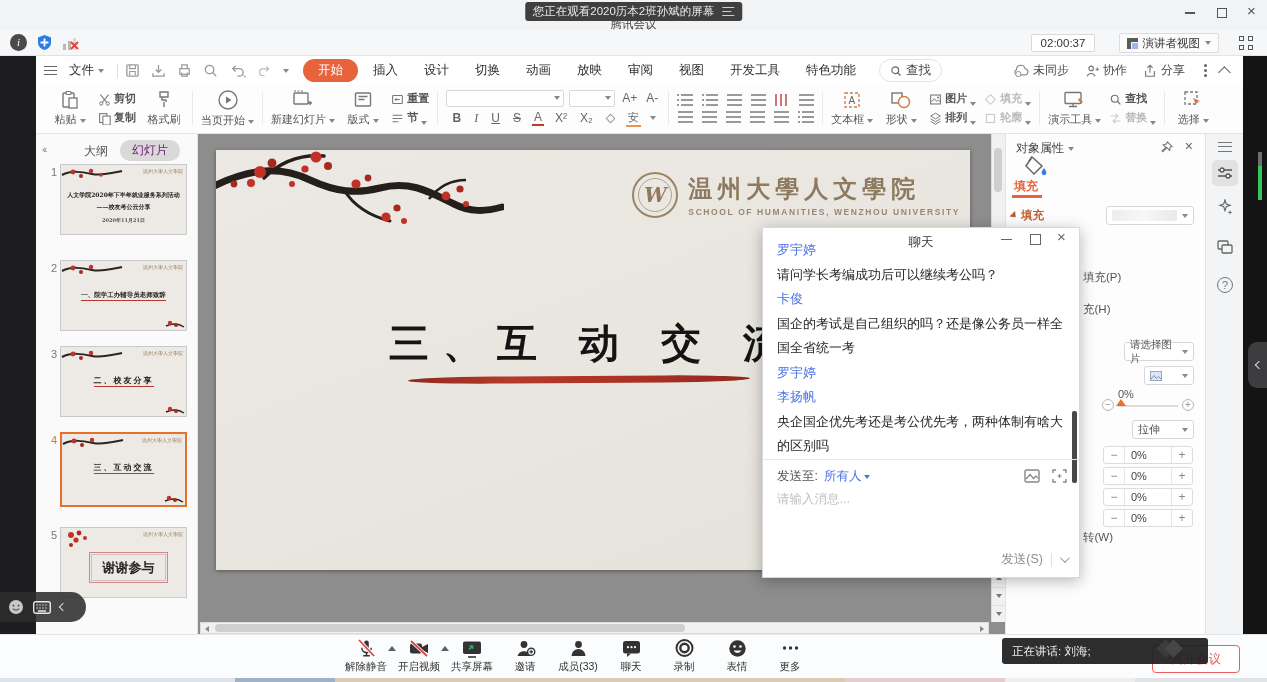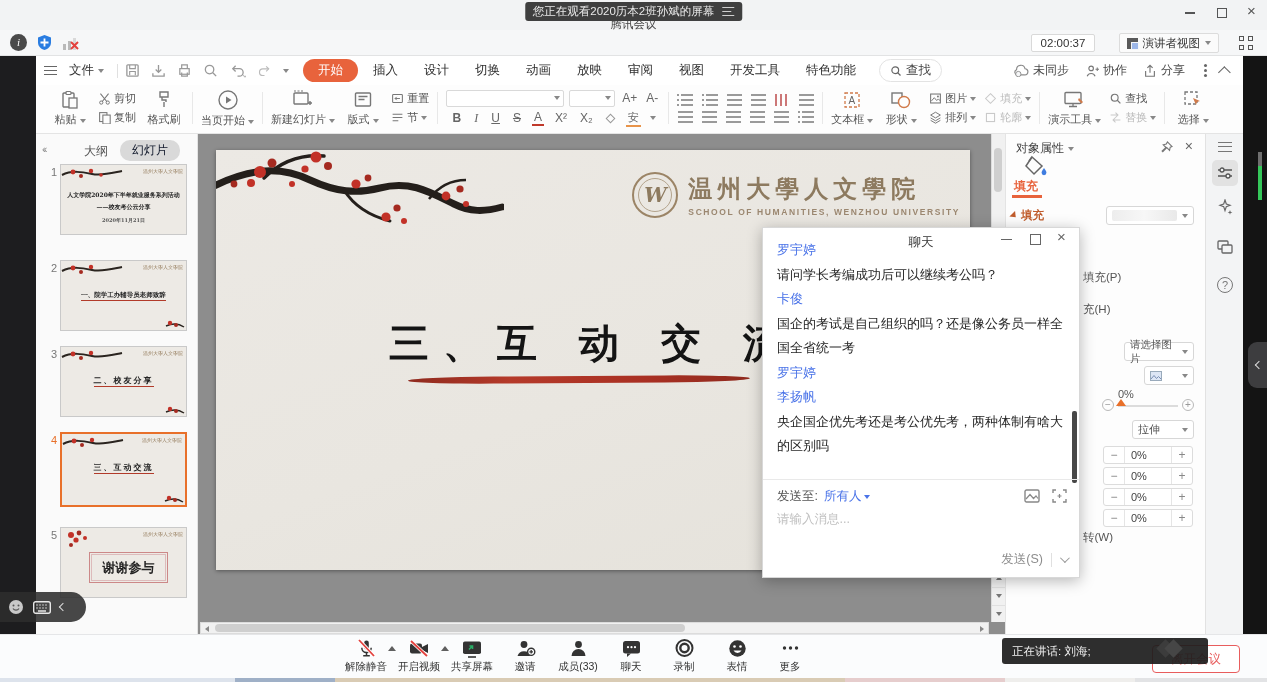--- a/index.html
+++ b/index.html
@@ -49,21 +49,21 @@
   .mb-dots { position:absolute; right:36px; width:3px; height:3px; background:#666; border-radius:50%; box-shadow:0 -5px 0 #666, 0 5px 0 #666; top:13px; }
   .mb-collapse { position:absolute; right:12px; top:10px; width:9px; height:9px; border-left:1.6px solid #666; border-top:1.6px solid #666; transform:rotate(45deg) translateY(3px); }
 
   
   .ribbon { position:absolute; left:36px; top:85px; width:1207px; height:49px; background:#fdfdfd; border-bottom:1px solid #e4e4e4; display:flex; align-items:stretch; padding:3px 4px 5px 6px; z-index:10; color:#555; }
   .rgroup { display:flex; align-items:center; gap:8px; padding:0 8px; }
   .rsep { width:1px; background:#e8e8e8; margin:4px 0; }
   .rbig { display:flex; flex-direction:column; align-items:center; justify-content:center; gap:2px; font-size:11px; color:#555; min-width:40px; }
   .rbig svg { display:block; }
   .rsm-col { display:flex; flex-direction:column; justify-content:center; gap:4px; font-size:11px; }
-  .rsm { display:flex; align-items:center; gap:3px; color:#555; }
+  .rsm { display:flex; align-items:flex-end; gap:3px; color:#555;font-weight:bold; }
   .rsm.dis, .rbig.dis { color:#bbb; }
   .rsm.dis svg *, .rbig.dis svg * { stroke:#c9c9c9 !important; }
   .fontgrp { display:flex; flex-direction:column; gap:3px; justify-content:center; }
   .fg-row { display:flex; align-items:center; gap:5px; }
   .sel-box { height:17px; background:#fff; border:1px solid #d9d9d9; border-radius:2px; display:flex; align-items:center; justify-content:flex-end; padding:0 3px; }
   .fmt-btn { font-size:12px; color:#666; padding:0 2px; }
   .u-red { border-bottom:2px solid #c0392b; }
   .u-orange { border-bottom:2px solid #e8944a; }
   .diamond { width:7px; height:7px; border:1.4px solid #999; transform:rotate(45deg); display:inline-block; margin:0 3px; }
   .mini-lines { width:15px; height:12px; background:repeating-linear-gradient(#9a9a9a 0 1.5px, transparent 1.5px 5px); }
@@ -78,21 +78,21 @@
   .rb-gray { position:absolute; left:15px; top:96px; width:4px; height:14px; background:#6f6f6f; }
   .rb-green { position:absolute; left:15px; top:110px; width:4px; height:34px; background:#35c75a; }
   .collapse-tab { position:absolute; left:5px; top:286px; width:19px; height:46px; background:#3d3d3f; border-radius:9px 0 0 9px; display:flex; align-items:center; justify-content:center; }
   .collapse-tab span { width:6px; height:6px; border-left:1.6px solid #ddd; border-bottom:1.6px solid #ddd; transform:rotate(45deg); margin-left:3px; }
 
   
   .slides-panel { position:absolute; left:36px; top:134px; width:162px; height:500px; background:#fafafa; border-right:1px solid #e3e3e3; z-index:5; }
   .sp-header { position:absolute; left:0; top:6px; width:100%; height:20px; font-size:12px; color:#555; }
   .sp-collapse { position:absolute; left:6px; top:3px; font-size:11px; color:#888; letter-spacing:-2px; }
   .sp-tab-outline { position:absolute; left:48px; top:3px; }
-  .sp-tab-slides { position:absolute; left:84px; top:0px; background:#d9d9d9; border-radius:10px; padding:2px 12px; color:#0f172a; }
+  .sp-tab-slides { position:absolute; left:84px; top:0px; background:#d9d9d9; border-radius:10px; padding:2px 12px; color:#701a75; }
   .thumb { position:absolute; left:24px; width:127px; height:71px; background:#edeae5; border:1px solid #c9c9c9; overflow:hidden; }
   .thumb.active { border:2px solid #e8702a; height:75px; }
   .thumb-num { position:absolute; left:9px; width:12px; text-align:right; font-size:11px; color:#777; }
   .thumb-num.active { color:#e8702a; }
   .t-logo { position:absolute; right:3px; top:3px; font-size:5px; color:#9b8466; white-space:nowrap; }
   .t-title { position:absolute; left:0; right:0; text-align:center; font-family:"DejaVu Serif", serif; font-weight:bold; color:#222; }
   .t-underline { border-bottom:1px solid #b23b2a; padding-bottom:1px; }
   .t-frame { position:absolute; left:28px; right:18px; top:24px; bottom:14px; border:1px solid #c88; outline:1px solid #dbb; outline-offset:-3px; display:flex; align-items:center; justify-content:center; font-size:13px; font-weight:bold; font-family:"DejaVu Serif",serif; color:#222; }
 
   
@@ -151,21 +151,21 @@
   .chat-titlebar { position:absolute; left:0; top:0; width:100%; height:26px; }
   .chat-title { position:absolute; left:0; width:100%; top:6px; text-align:center; font-size:12.5px; color:#333; }
   .chat-ctrls { position:absolute; right:10px; top:4px; display:flex; gap:15px; align-items:center; }
   .cc { width:13px; height:13px; position:relative; }
   .cc-min::after{content:"";position:absolute;left:1px;top:7px;width:11px;height:1.4px;background:#666;}
   .cc-max::after{content:"";position:absolute;left:2px;top:2px;width:9px;height:9px;border:1.3px solid #666;}
   .cc-close::after{content:"×";position:absolute;left:1px;top:-4px;font-size:15px;color:#666;}
   .chat-msgs { position:absolute; left:14px; right:14px; top:10px; height:244px; overflow:hidden; font-size:13px; line-height:24.5px; color:#262626; }
   .chat-msgs .sender { color:var(--chat-name,#4a73e8); }
   .chat-scroll { position:absolute; right:2px; top:183px; width:5px; height:72px; background:#474747; border-radius:2px; }
-  .chat-footer { position:absolute; left:0; right:0; bottom:0; height:98px; border-top:1px solid #e9e9e9; }
+  .chat-footer { position:absolute; left:0; right:0; bottom:0; height:118px; border-top:1px solid #e9e9e9; }
   .cf-row1 { position:absolute; left:14px; top:8px; display:flex; align-items:center; gap:6px; font-size:12.5px; color:#555; }
   .cf-sendto-val { color:var(--chat-name,#4a73e8); display:flex; align-items:center; gap:3px; }
   .cf-sendto-val .caret-d { border-top-color:var(--chat-name,#4a73e8); }
   .cf-icons { position:absolute; right:12px; top:9px; display:flex; gap:12px; }
   .chat-input { position:absolute; left:14px; top:32px; width:280px; border:none; outline:none; font-size:12.5px; color:#333; background:transparent; font-family:"Liberation Sans",sans-serif; }
   .chat-input::placeholder { color:#c0c0c0; }
   .cf-send { position:absolute; right:12px; bottom:9px; display:flex; align-items:center; gap:8px; font-size:12.5px; color:#8d8d8d; }
   .cf-send .vdiv{ margin:0; }
   .chev-d { width:7px; height:7px; border-right:1.5px solid #999; border-bottom:1.5px solid #999; transform:rotate(45deg) translateY(-2px); }
 

